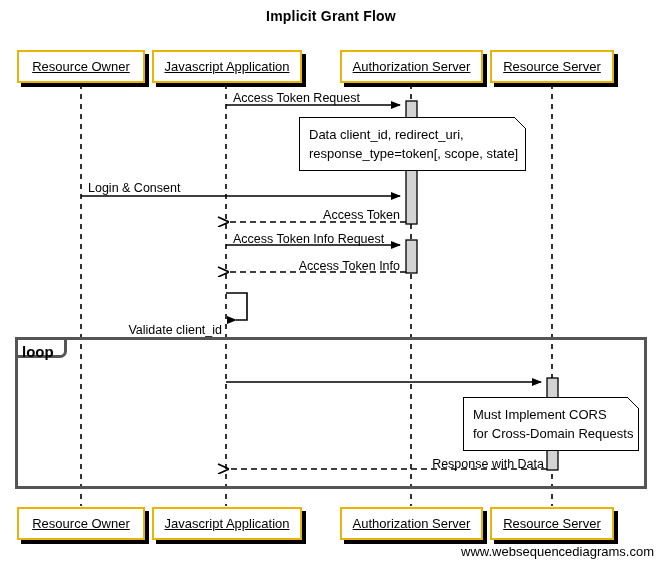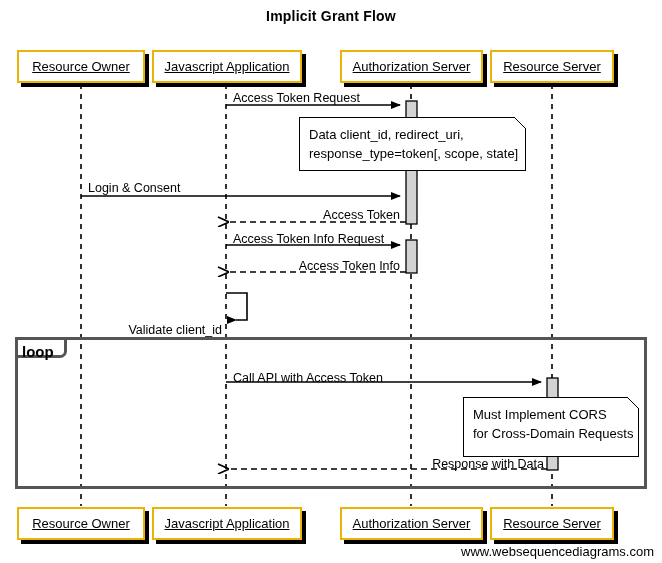--- a/index.html
+++ b/index.html
@@ -190,34 +190,33 @@
   <div class="mlabel" style="left:88px;top:182px;">Login &amp; Consent</div>
 
   <div class="mlabel right" style="left:400px;top:209px;">Access Token</div>
 
   <div class="mlabel" style="left:233px;top:233px;">Access Token Info Request</div>
 
   <div class="mlabel right" style="left:400px;top:260px;">Access Token Info</div>
 
   <div class="mlabel right" style="left:222px;top:304px;margin-top:20px;">Validate client_id</div>
 
-  <div class="mlabel" style="left:233px;top:372px;">Call API with Access Token</div>
 
   <div class="mlabel right" style="left:544px;top:458px;">Response with Data</div>
 
   <div class="note" style="left:299px;top:117px;width:227px;height:54px;">
     <div class="noteline">Data client_id, redirect_uri,</div>
     <div class="noteline">response_type=token[, scope, state]</div>
     <span class="foldcut"></span>
     <span class="fold" style="width:0;height:0;border:none;border-top:1px solid #000;
                  transform:rotate(45deg);transform-origin:top right;
                  top:-1px;right:-1px;"></span>
   </div>
 
-  <div class="note" style="left:463px;top:397px;width:176px;height:60px;">
+  <div class="note" style="left:463px;top:397px;width:176px;height:54px;">
     <div class="noteline">Must Implement CORS</div>
     <div class="noteline">for Cross-Domain Requests</div>
     <span class="foldcut"></span>
   </div>
 
   <div class="footer">www.websequencediagrams.com</div>
 </div>
 
 <svg style="position:absolute;left:0;top:0;width:662px;height:563px;pointer-events:none;" xmlns="http://www.w3.org/2000/svg">
   <path d="M514,117 L526,129" stroke="#000" stroke-width="1" fill="none"></path>

